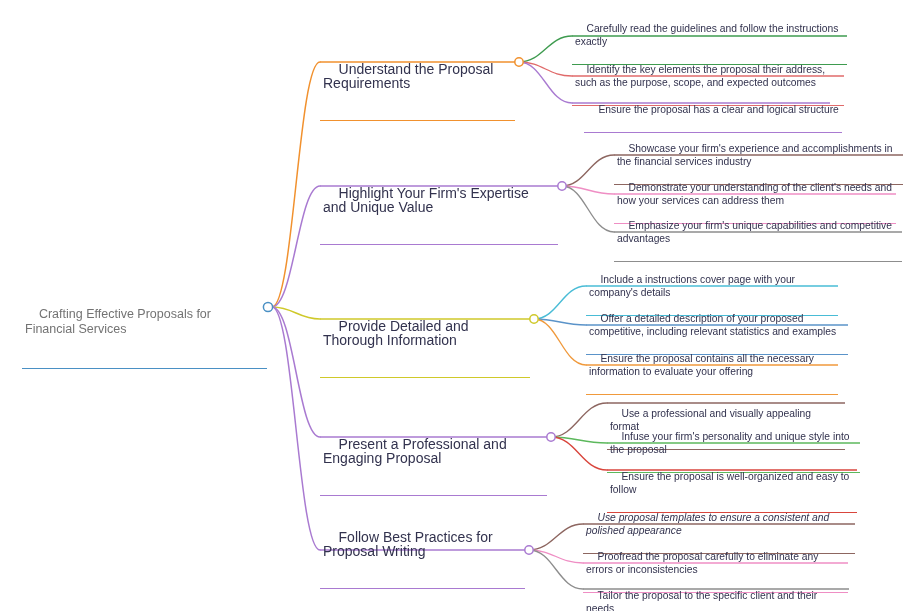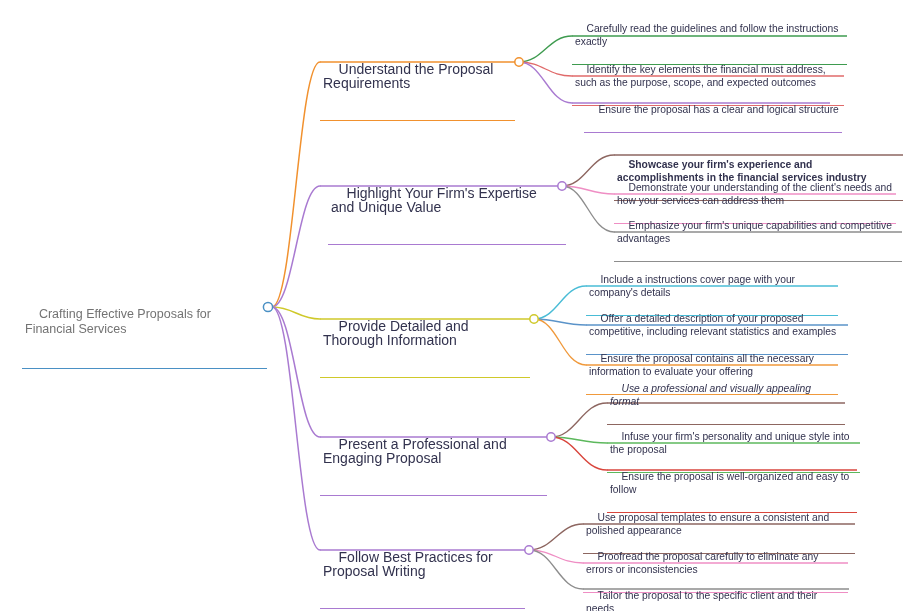--- a/index.html
+++ b/index.html
@@ -107,30 +107,30 @@
     <span>Crafting Effective Proposals for Financial Services</span>
   </div>
 
   <div class="node branch" style="left: 320px; top: 48px; width: 195px; border-bottom-color: rgb(241, 145, 46);">
     <span>Understand the Proposal Requirements</span>
   </div>
   <div class="node leaf" style="left: 572px; top: 8px; width: 275px; border-bottom-color: rgb(62, 155, 79);">
     <span>Carefully read the guidelines and follow the instructions exactly</span>
   </div>
   <div class="node leaf" style="left: 572px; top: 49px; width: 272px; border-bottom-color: rgb(224, 106, 106);">
-    <span>Identify the key elements the financial must address, such as the purpose, scope, and expected outcomes</span>
+    <span>Identify the key elements the proposal their address, such as the purpose, scope, and expected outcomes</span>
   </div>
   <div class="node leaf" style="left: 584px; top: 89px; width: 258px; border-bottom-color: rgb(169, 122, 209);">
     <span>Ensure the proposal has a clear and logical structure</span>
   </div>
 
-  <div class="node branch" style="left: 328px; top: 172px; width: 238px; border-bottom-color: rgb(169, 122, 209);">
+  <div class="node branch" style="left: 320px; top: 172px; width: 238px; border-bottom-color: rgb(169, 122, 209);">
     <span>Highlight Your Firm's Expertise and Unique Value</span>
   </div>
-  <div class="node leaf" style="left: 614px; top: 144px; width: 289px; border-bottom-color: rgb(141, 102, 96); font-weight: bold;">
+  <div class="node leaf" style="left: 614px; top: 128px; width: 289px; border-bottom-color: rgb(141, 102, 96);">
     <span>Showcase your firm's experience and accomplishments in the financial services industry</span>
   </div>
   <div class="node leaf" style="left: 614px; top: 167px; width: 282px; border-bottom-color: rgb(239, 142, 196);">
     <span>Demonstrate your understanding of the client's needs and how your services can address them</span>
   </div>
   <div class="node leaf" style="left: 614px; top: 205px; width: 288px; border-bottom-color: rgb(141, 141, 141);">
     <span>Emphasize your firm's unique capabilities and competitive advantages</span>
   </div>
 
   <div class="node branch" style="left: 320px; top: 305px; width: 210px; border-bottom-color: rgb(207, 201, 42);">
@@ -142,34 +142,34 @@
   <div class="node leaf" style="left: 586px; top: 298px; width: 262px; border-bottom-color: rgb(90, 147, 201);">
     <span>Offer a detailed description of your proposed competitive, including relevant statistics and examples</span>
   </div>
   <div class="node leaf" style="left: 586px; top: 338px; width: 252px; border-bottom-color: rgb(240, 153, 59);">
     <span>Ensure the proposal contains all the necessary information to evaluate your offering</span>
   </div>
 
   <div class="node branch" style="left: 320px; top: 423px; width: 227px; border-bottom-color: rgb(169, 122, 209);">
     <span>Present a Professional and Engaging Proposal</span>
   </div>
-  <div class="node leaf" style="left: 607px; top: 368px; width: 238px; border-bottom-color: rgb(141, 102, 96); font-style: italic;">
+  <div class="node leaf" style="left: 607px; top: 393px; width: 238px; border-bottom-color: rgb(141, 102, 96);">
     <span>Use a professional and visually appealing format</span>
   </div>
   <div class="node leaf" style="left: 607px; top: 416px; width: 253px; border-bottom-color: rgb(92, 184, 92);">
     <span>Infuse your firm's personality and unique style into the proposal</span>
   </div>
   <div class="node leaf" style="left: 607px; top: 456px; width: 250px; border-bottom-color: rgb(217, 69, 60);">
     <span>Ensure the proposal is well-organized and easy to follow</span>
   </div>
 
-  <div class="node branch" style="left: 320px; top: 536px; width: 205px; border-bottom-color: rgb(169, 122, 209);">
+  <div class="node branch" style="left: 320px; top: 516px; width: 205px; border-bottom-color: rgb(169, 122, 209);">
     <span>Follow Best Practices for Proposal Writing</span>
   </div>
-  <div class="node leaf" style="left: 583px; top: 497px; width: 272px; border-bottom-color: rgb(141, 102, 96);">
+  <div class="node leaf" style="left: 583px; top: 497px; width: 272px; border-bottom-color: rgb(141, 102, 96); font-style: italic;">
     <span>Use proposal templates to ensure a consistent and polished appearance</span>
   </div>
   <div class="node leaf" style="left: 583px; top: 536px; width: 265px; border-bottom-color: rgb(239, 142, 196);">
     <span>Proofread the proposal carefully to eliminate any errors or inconsistencies</span>
   </div>
   <div class="node leaf" style="left: 583px; top: 575px; width: 266px; border-bottom-color: rgb(141, 141, 141);">
     <span>Tailor the proposal to the specific client and their needs</span>
   </div>
 
 </div>

